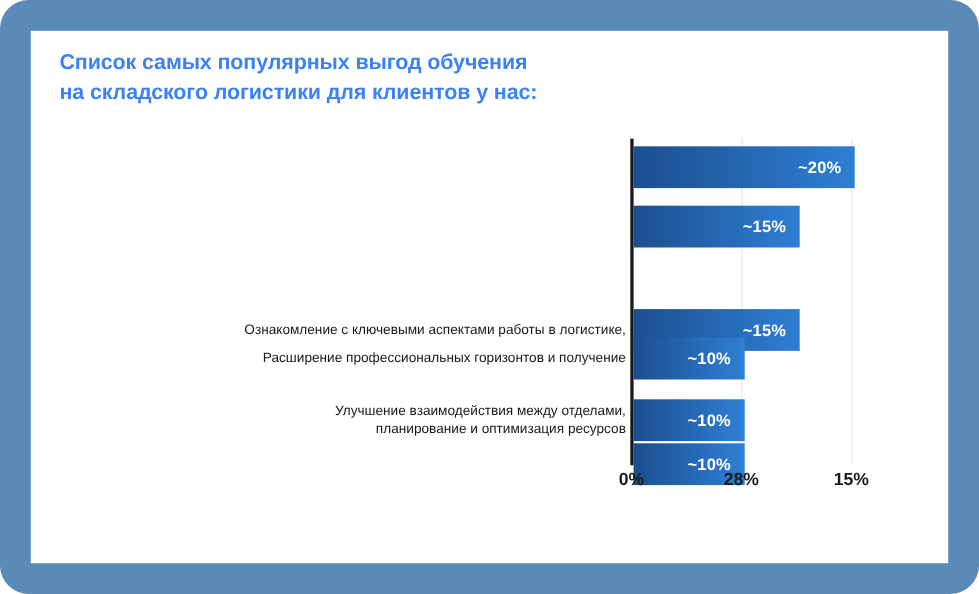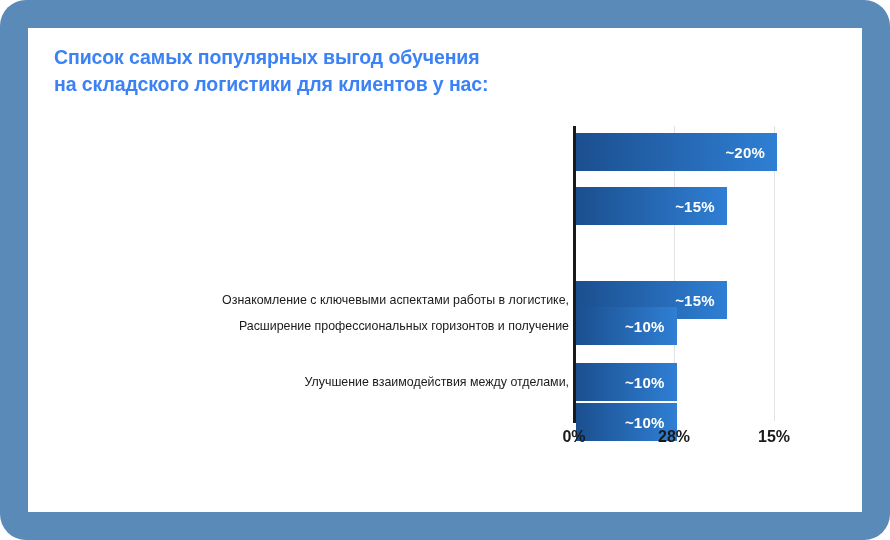--- a/index.html
+++ b/index.html
@@ -168,20 +168,21 @@
             <div class="row-label">
               <div>Расширение профессиональных горизонтов и получение</div>
             </div>
             <div class="bar" style="width: 100.5px; background: linear-gradient(to right, rgb(27, 79, 143) 0%, rgb(47, 127, 212) 100%);">
               <span class="bar-value">~10%</span>
             </div>
           </div>
           <div class="row" style="top: 259px; width: 834px;">
             <div class="row-label">
               <div>Улучшение взаимодействия между отделами,</div>
+              <div>планирование и оптимизация ресурсов</div>
             </div>
             <div class="bar" style="width: 100.5px; background: linear-gradient(to right, rgb(27, 79, 143) 0%, rgb(47, 127, 212) 100%);">
               <span class="bar-value">~10%</span>
             </div>
           </div>
           <div class="row" style="top: 299px; width: 834px;">
             <div class="bar" style="width: 100.5px; background: linear-gradient(to right, rgb(27, 79, 143) 0%, rgb(47, 127, 212) 100%);">
               <span class="bar-value">~10%</span>
             </div>
           </div>

